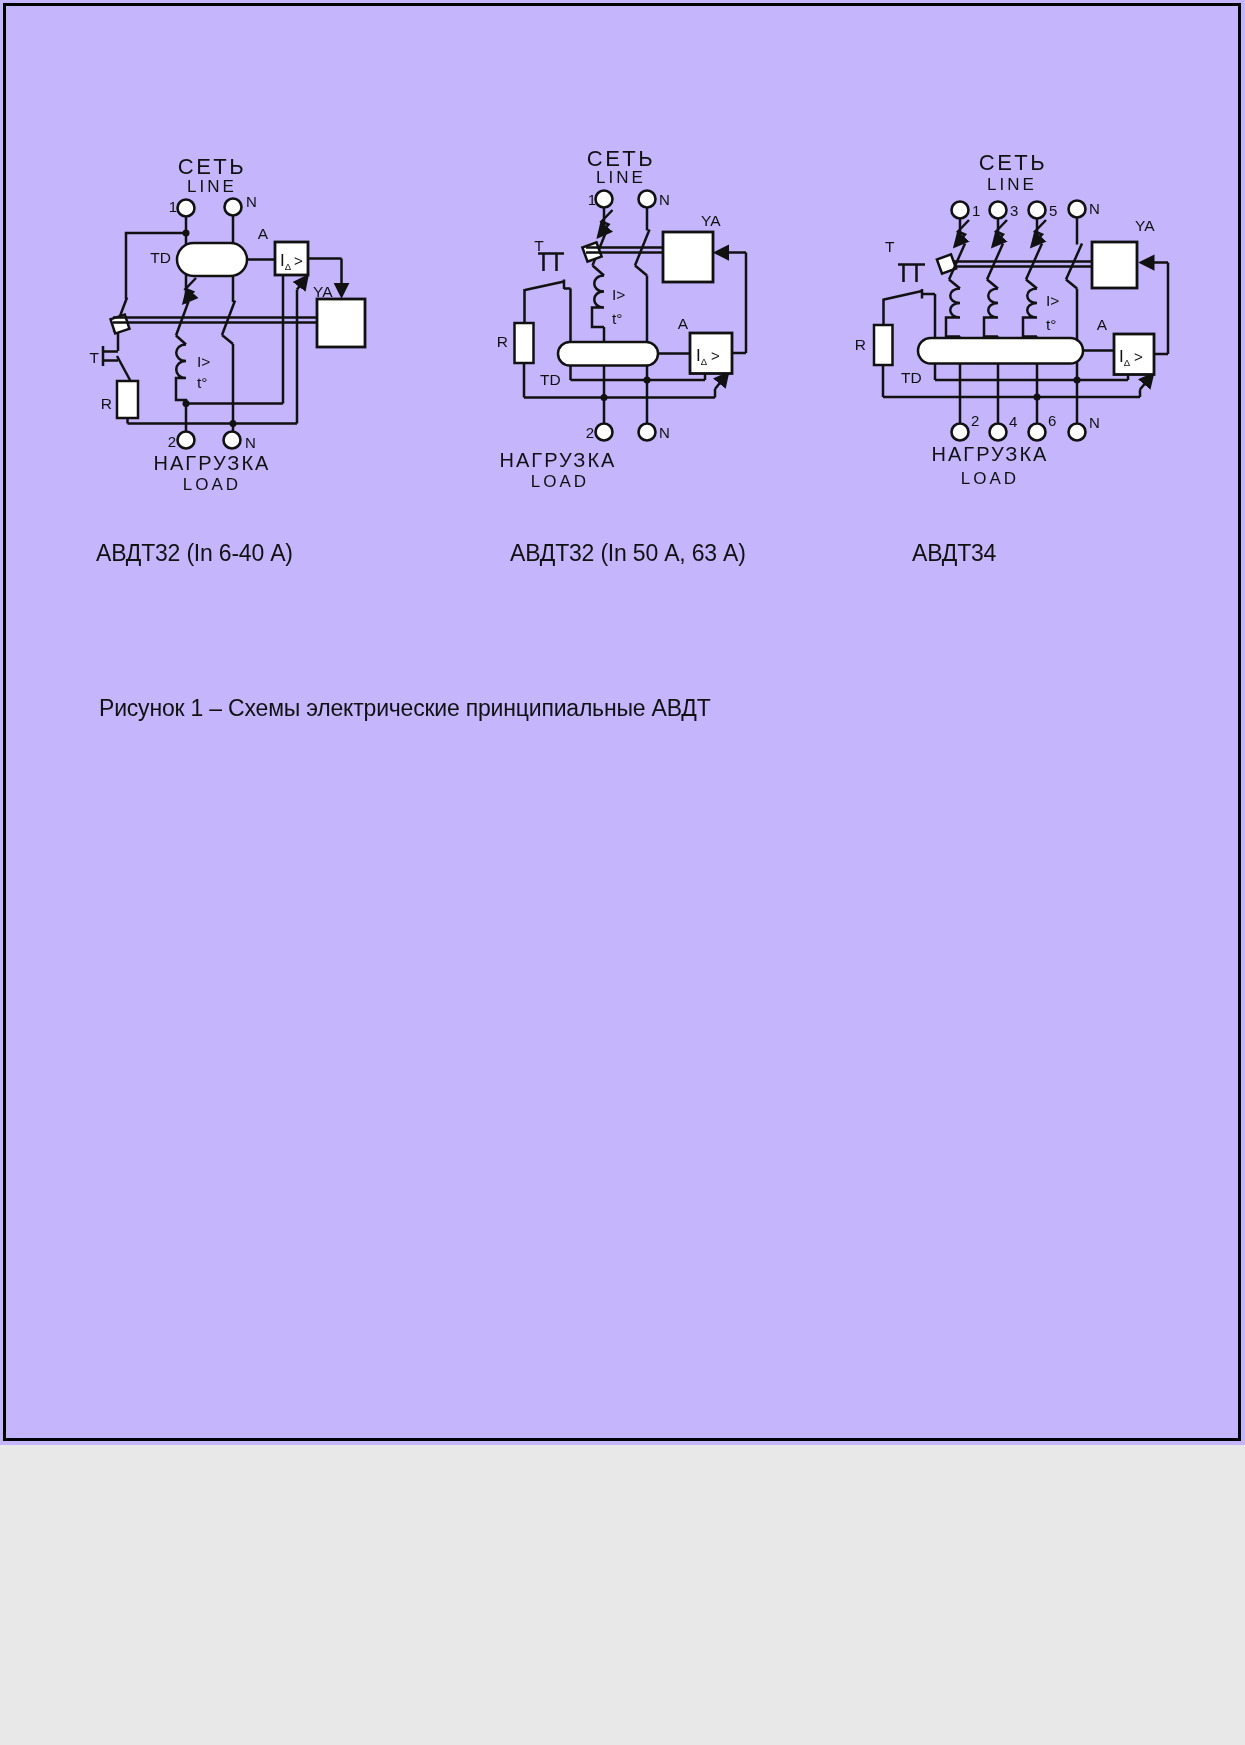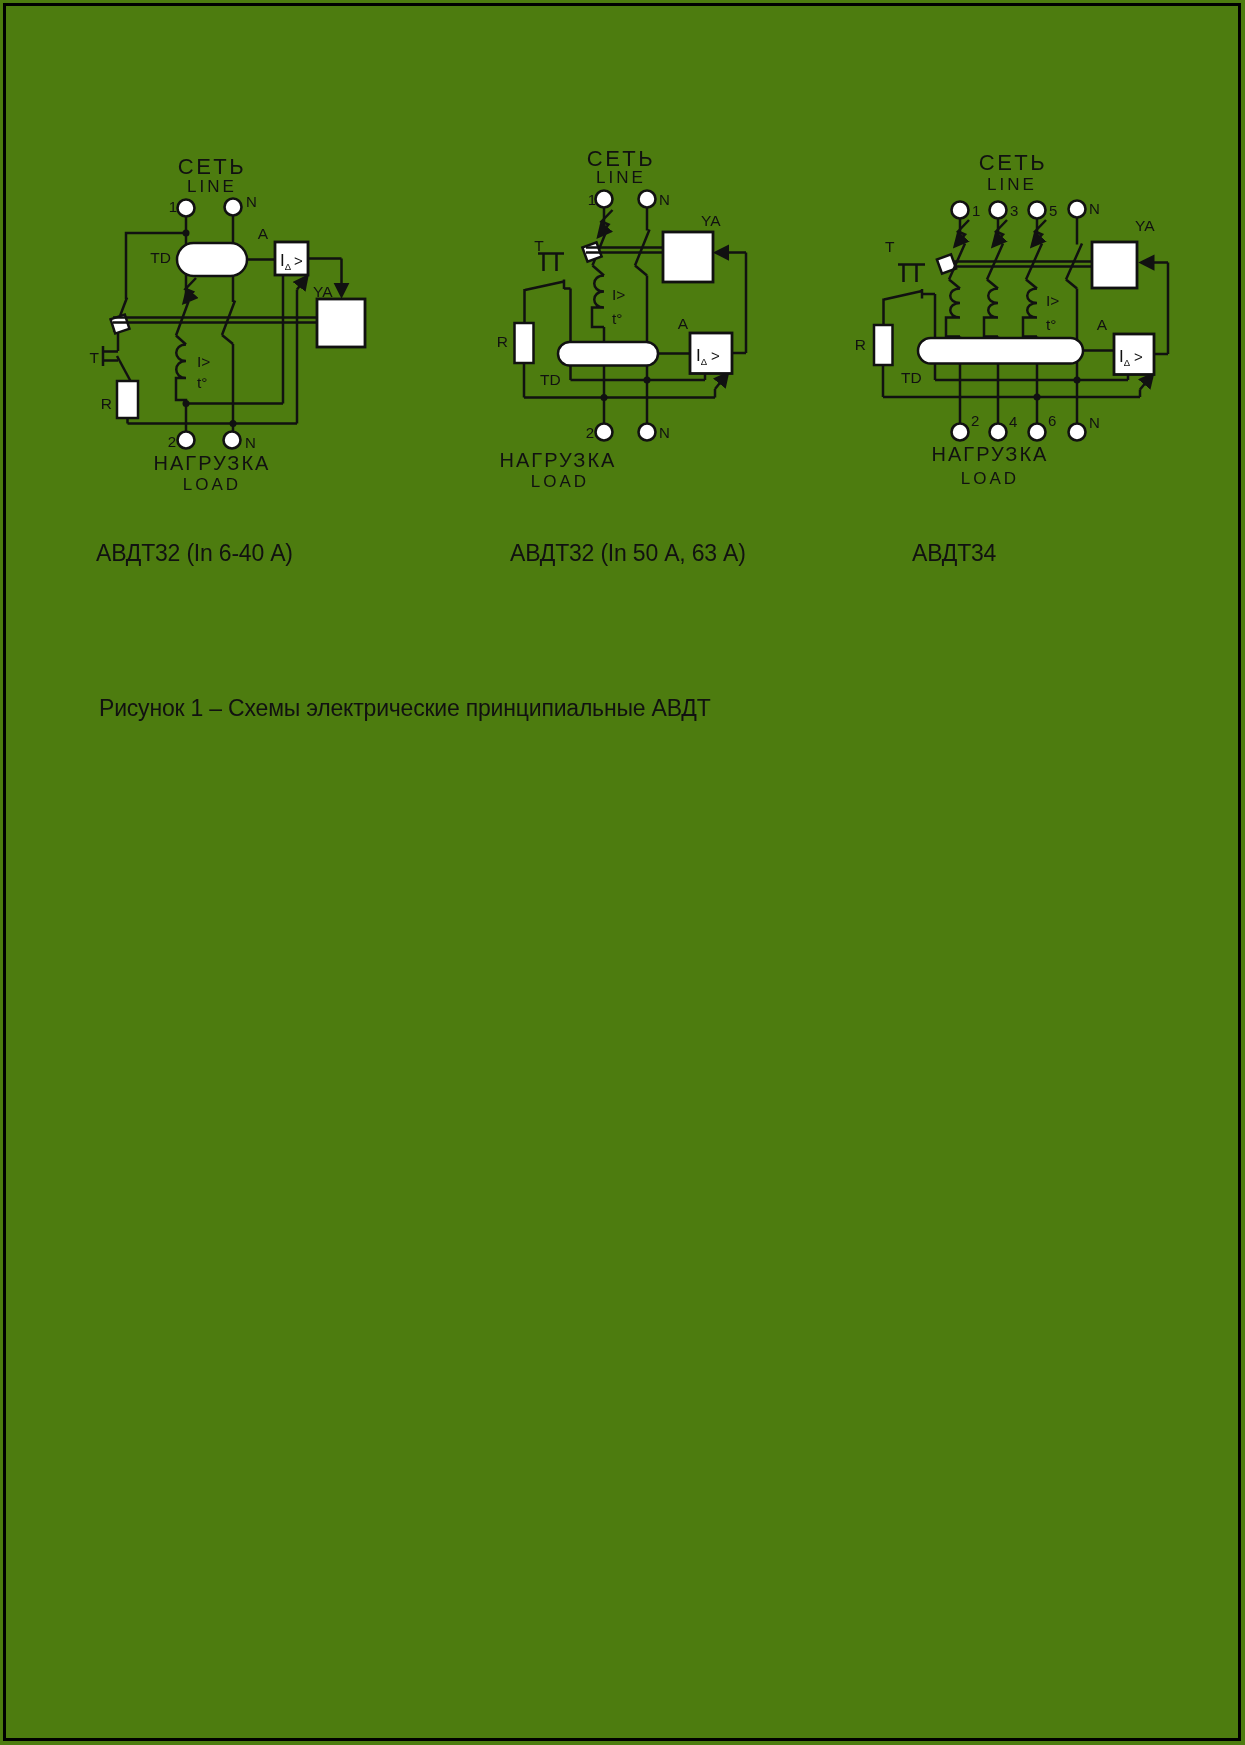--- a/index.html
+++ b/index.html
@@ -1,16 +1,16 @@
 <!DOCTYPE html>
 <html><head>
 <meta charset="utf-8">
 <style>
   html,body{margin:0;padding:0;background:#e8e8e8;}
-  .page{position:relative;width:1245px;height:1745px;background:#4d7c0f;overflow:hidden;
+  .page{position:relative;width:1245px;height:1445px;background:#c4b5fd;overflow:hidden;
         font-family:"Liberation Sans","DejaVu Sans",sans-serif;}
   .page-border{position:absolute;left:3px;top:3px;right:4px;bottom:4px;
         border:3px solid #000;pointer-events:none;}
   svg{position:absolute;left:0;top:0;}
   svg text{fill:#111;font-family:"Liberation Sans","DejaVu Sans",sans-serif;}
   .w{fill:none;stroke:#111;stroke-width:2.5;stroke-linejoin:miter;stroke-linecap:butt;}
   .box{fill:#fff;stroke:#111;stroke-width:2.8;}
   .term{fill:#fff;stroke:#111;stroke-width:2.6;}
   .dot{fill:#111;stroke:none;}
   .comp{fill:#fff;stroke:#111;stroke-width:2.5;}

